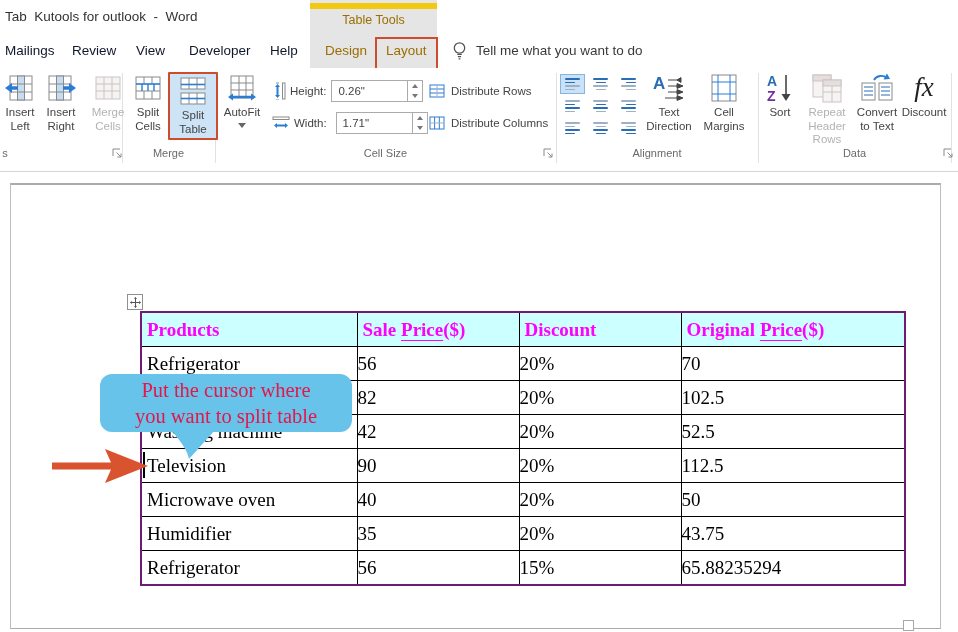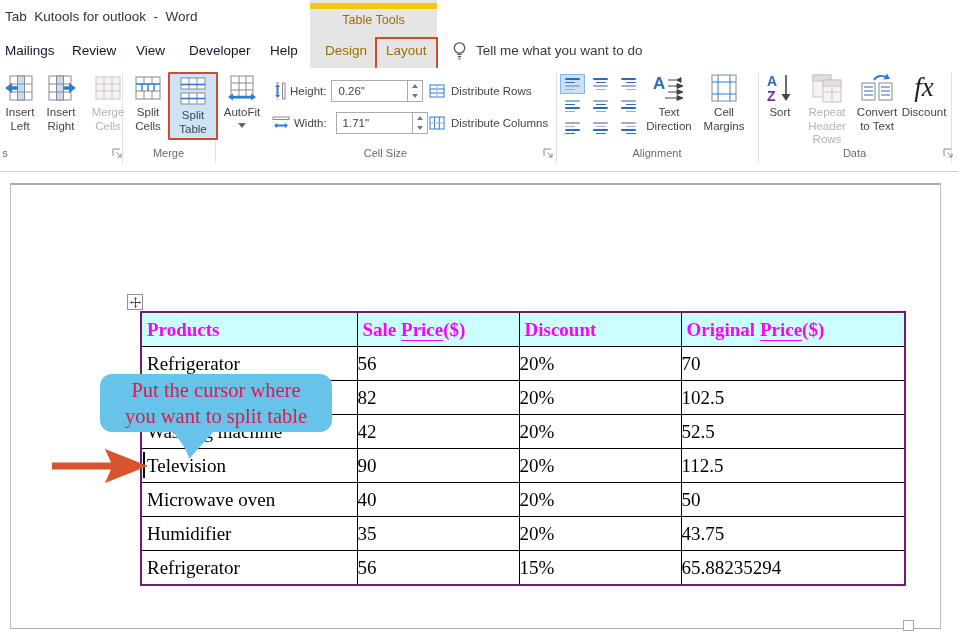--- a/index.html
+++ b/index.html
@@ -76,21 +76,21 @@
   #doc-table td.num{text-align:left;padding-right:6px;}
   .wavy{text-decoration-line:underline;text-decoration-style:wavy;text-decoration-color:#2e75d4;
         text-decoration-thickness:1px;text-underline-offset:4px;text-decoration-skip-ink:none;text-decoration:underline;}
 
   #move-handle{position:absolute;left:127px;top:294px;width:14px;height:14px;border:1px solid #909090;
                background:#fff;display:flex;align-items:center;justify-content:center;z-index:6;}
   #resize-handle{position:absolute;left:903px;top:620px;width:9px;height:9px;border:1px solid #a8a8a8;
                  background:#fff;z-index:6;}
 
   
-  #callout{position:absolute;left:100px;top:374px;width:232px;height:58px;background:#67c3e9;
+  #callout{position:absolute;left:100px;top:374px;width:252px;height:58px;background:#67c3e9;
            border-radius:12px;z-index:20;display:flex;flex-direction:column;justify-content:center;
            align-items:center;font-family:"Liberation Serif",serif;font-size:20.5px;line-height:26px;
            color:#e4164a;}
   #callout-tail{position:absolute;left:165px;top:430px;z-index:19;}
   #arrow-annot{position:absolute;left:52px;top:448px;z-index:20;}
   #caret{position:absolute;left:143px;top:452px;width:2px;height:26px;background:#000;z-index:15;}
 
   svg{display:block;}
 </style>
 </head>

